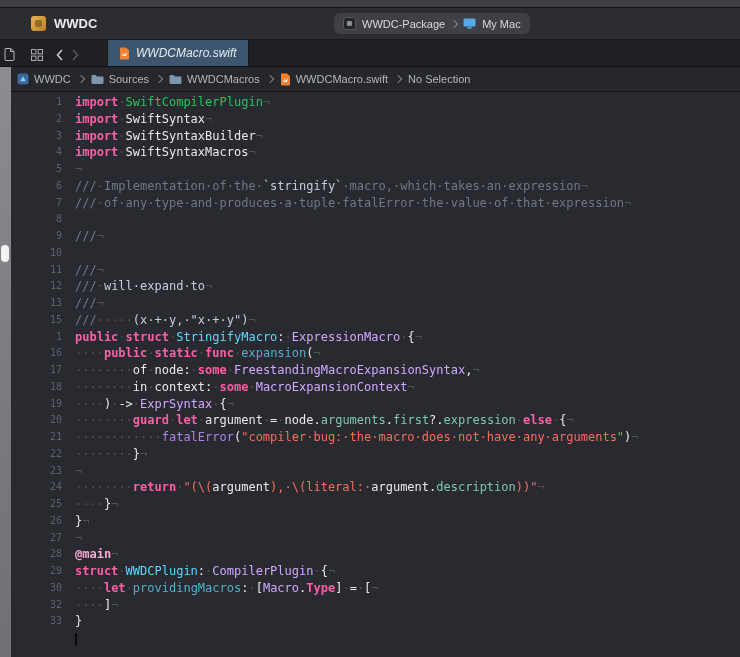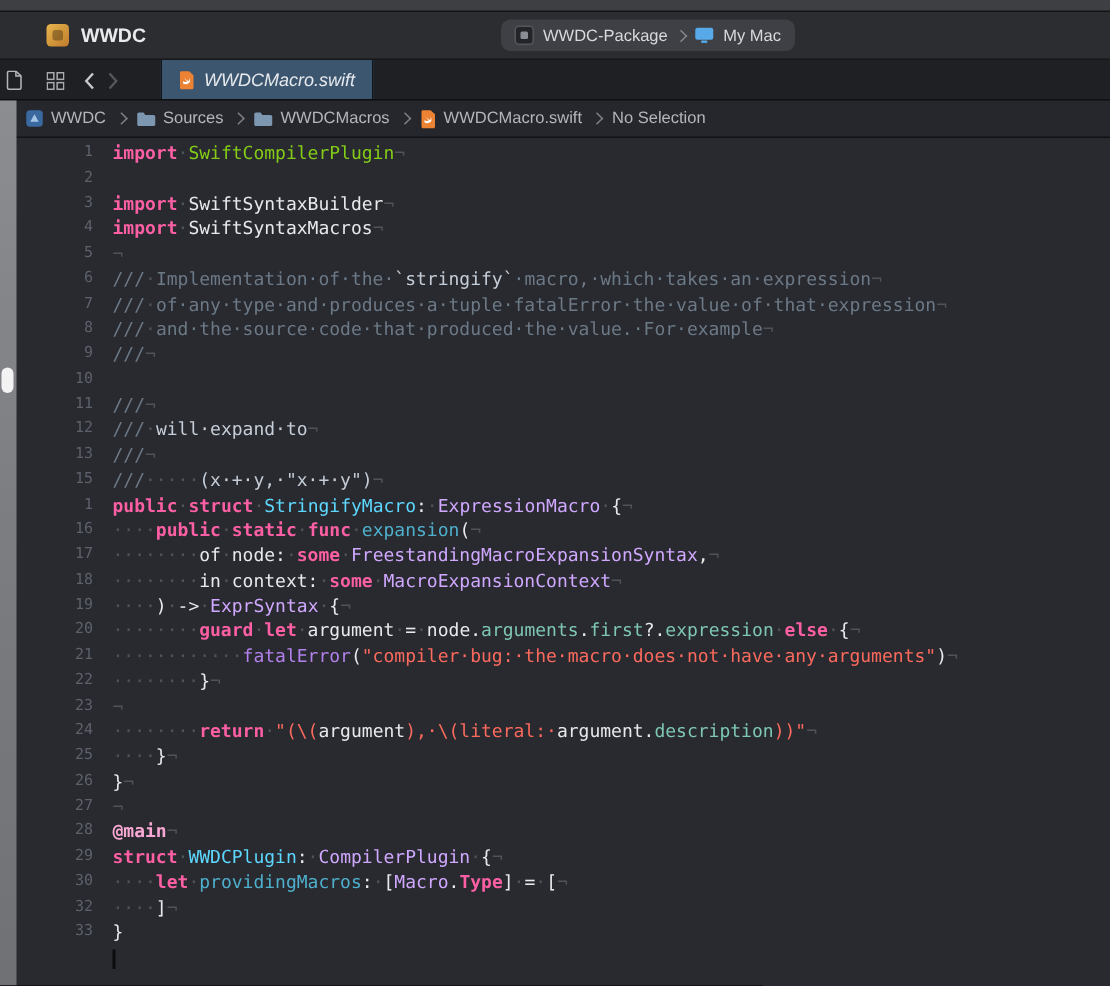--- a/index.html
+++ b/index.html
@@ -150,24 +150,25 @@
     <span class="jsep"></span>
     <div class="jb-item">
       <span>No Selection</span>
     </div>
   </div>
 
   <div class="editor">
     <div>
         <div class="row">
           <span class="ln">1</span>
-          <span class="cl"><span style="color: rgb(252, 95, 163); font-weight: bold;">import</span><span style="color: rgb(79, 82, 89);">·</span><span style="color: #84cc16;">SwiftCompilerPlugin</span><span style="color: rgb(79, 82, 89);">¬</span></span>
+          <span class="cl"><span style="color: rgb(252, 95, 163); font-weight: bold;">import</span><span style="color: rgb(79, 82, 89);">·</span><span style="color: #22c55e;">SwiftCompilerPlugin</span><span style="color: rgb(79, 82, 89);">¬</span></span>
         </div>
         <div class="row">
           <span class="ln">2</span>
+          <span class="cl"><span style="color: rgb(252, 95, 163); font-weight: bold;">import</span><span style="color: rgb(79, 82, 89);">·</span><span style="color: rgb(232, 233, 235);">SwiftSyntax</span><span style="color: rgb(79, 82, 89);">¬</span></span>
         </div>
         <div class="row">
           <span class="ln">3</span>
           <span class="cl"><span style="color: rgb(252, 95, 163); font-weight: bold;">import</span><span style="color: rgb(79, 82, 89);">·</span><span style="color: rgb(232, 233, 235);">SwiftSyntaxBuilder</span><span style="color: rgb(79, 82, 89);">¬</span></span>
         </div>
         <div class="row">
           <span class="ln">4</span>
           <span class="cl"><span style="color: rgb(252, 95, 163); font-weight: bold;">import</span><span style="color: rgb(79, 82, 89);">·</span><span style="color: rgb(232, 233, 235);">SwiftSyntaxMacros</span><span style="color: rgb(79, 82, 89);">¬</span></span>
         </div>
         <div class="row">
@@ -177,21 +178,20 @@
         <div class="row">
           <span class="ln">6</span>
           <span class="cl"><span style="color: rgb(108, 121, 134);">///</span><span style="color: rgb(79, 82, 89);">·</span><span style="color: rgb(108, 121, 134);">Implementation·of·the·</span><span style="color: rgb(197, 206, 216);">`stringify`</span><span style="color: rgb(108, 121, 134);">·macro,·which·takes·an·expression</span><span style="color: rgb(79, 82, 89);">¬</span></span>
         </div>
         <div class="row">
           <span class="ln">7</span>
           <span class="cl"><span style="color: rgb(108, 121, 134);">///</span><span style="color: rgb(79, 82, 89);">·</span><span style="color: rgb(108, 121, 134);">of·any·type·and·produces·a·tuple·fatalError·the·value·of·that·expression</span><span style="color: rgb(79, 82, 89);">¬</span></span>
         </div>
         <div class="row">
           <span class="ln">8</span>
-          <span class="cl"><span style="color: rgb(108, 121, 134);">///</span><span style="color: rgb(79, 82, 89);">·</span><span style="color: rgb(108, 121, 134);">and·the·source·code·that·produced·the·value.·For·example</span><span style="color: rgb(79, 82, 89);">¬</span></span>
         </div>
         <div class="row">
           <span class="ln">9</span>
           <span class="cl"><span style="color: rgb(108, 121, 134);">///</span><span style="color: rgb(79, 82, 89);">¬</span></span>
         </div>
         <div class="row">
           <span class="ln">10</span>
         </div>
         <div class="row">
           <span class="ln">11</span>

